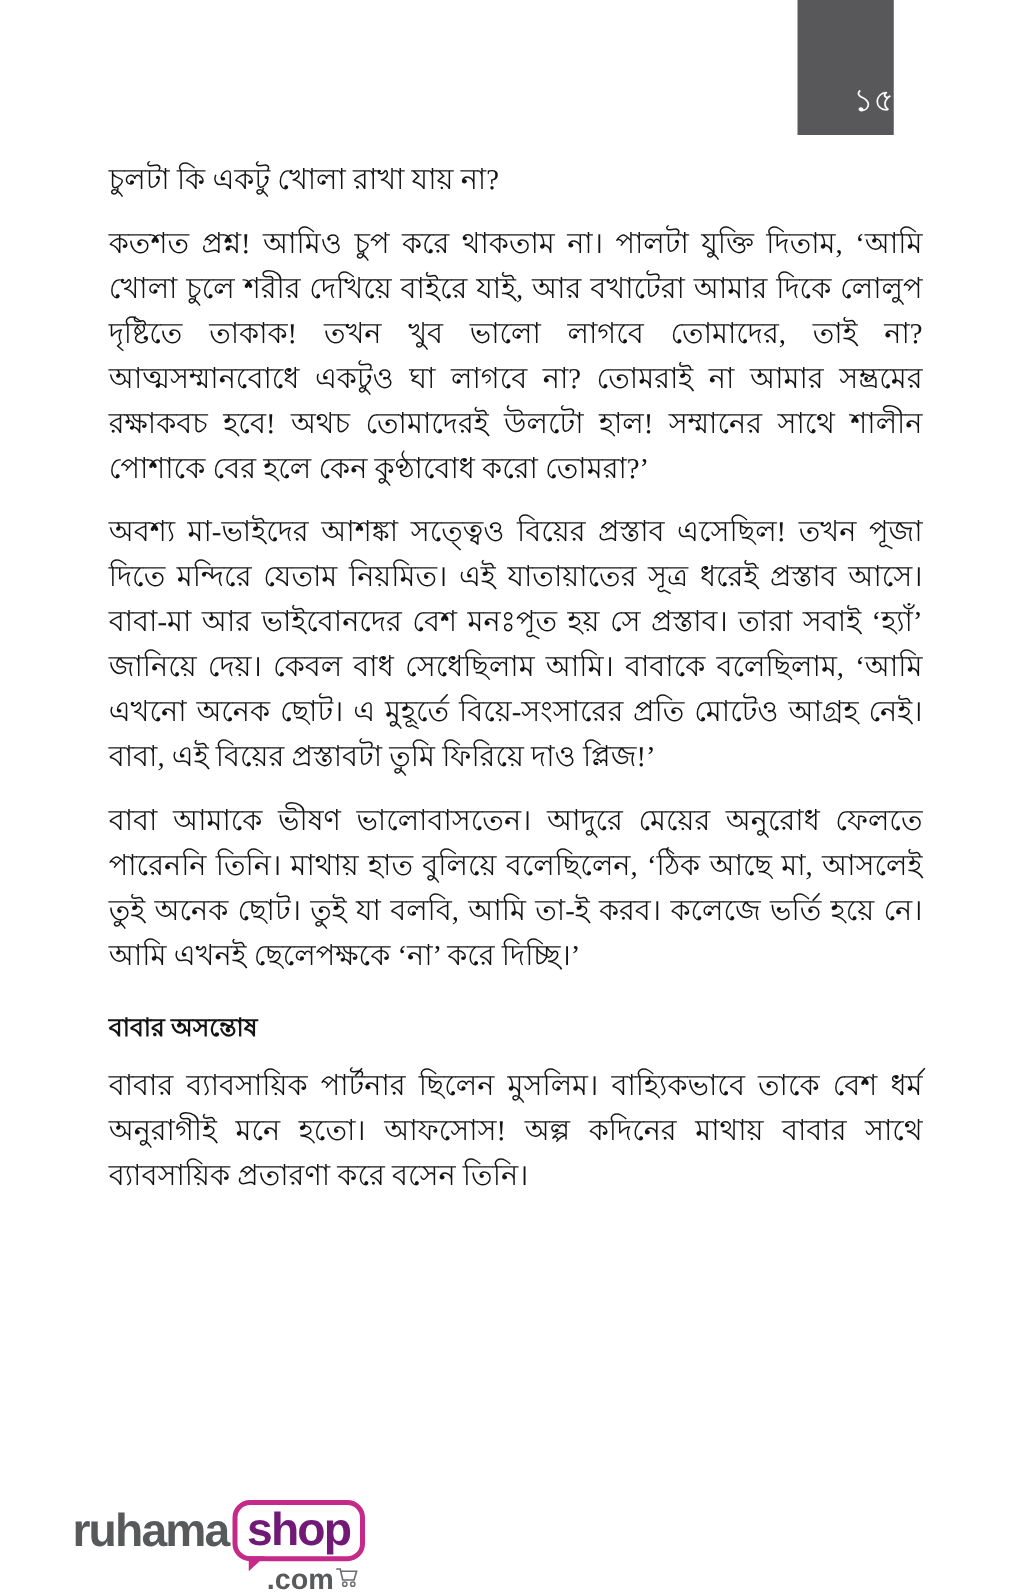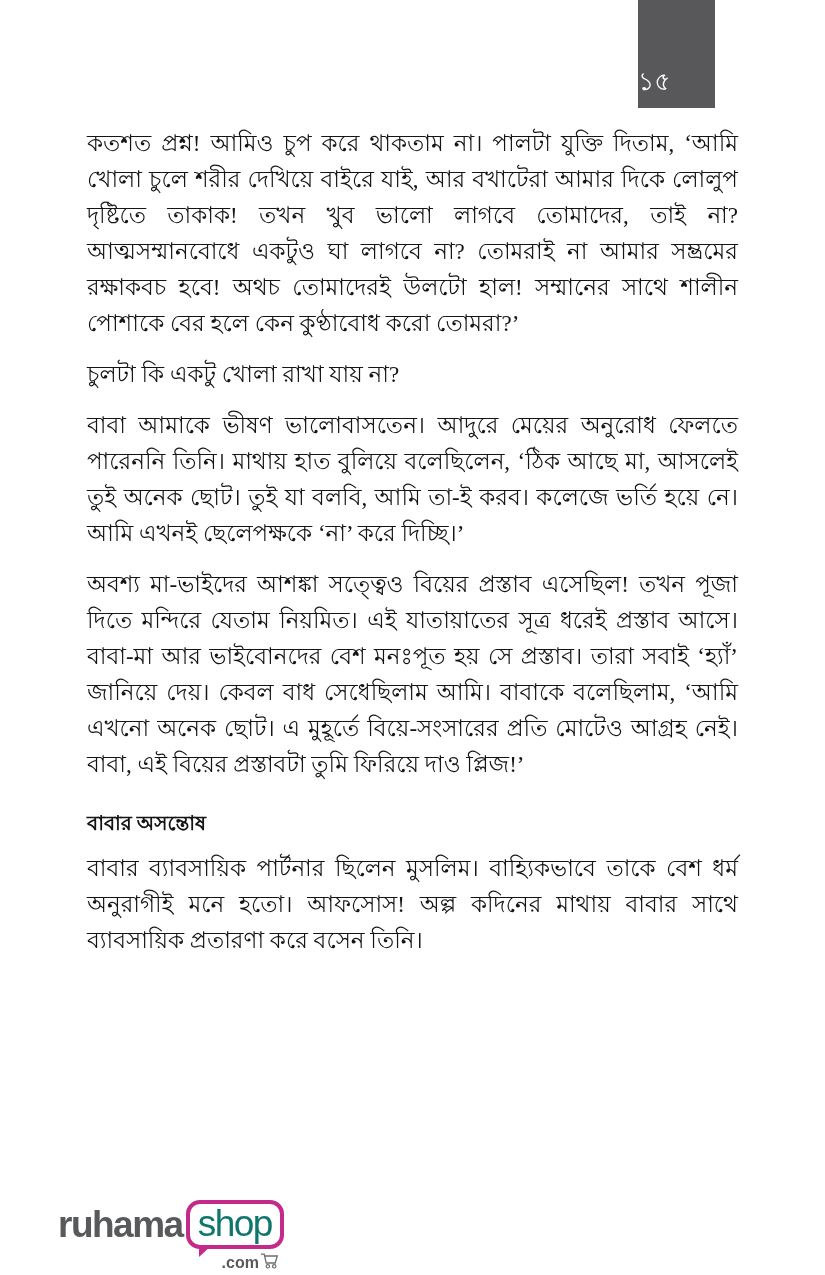--- a/index.html
+++ b/index.html
@@ -16,21 +16,21 @@
   
   .page-number-box {
     position: absolute;
     left: 638px;
     top: 0;
     width: 77px;
     height: 108px;
     background: #58585A;
     display: flex;
     align-items: flex-end;
-    justify-content: flex-start;
+    justify-content: flex-end;
     box-sizing: border-box;
     padding-bottom: 14px;
   }
   .page-number {
     color: #ffffff;
     font-size: 25px;
     line-height: 1;
     font-family: "Liberation Serif", serif;
   }
 
@@ -82,56 +82,56 @@
     position: absolute;
     left: 9px;
     bottom: -12px;
     width: 0;
     height: 0;
     border-top: 12px solid #C32A8A;
     border-right: 13px solid transparent;
   }
   .logo-shop {
     font-size: 37px;
-    font-weight: 400;
-    color: #0f766e;
+    font-weight: 700;
+    color: #701a75;
     letter-spacing: -1.5px;
     line-height: 1;
     text-align: center;
   }
   .logo-domain-row {
     display: flex;
     justify-content: flex-end;
     align-items: center;
     gap: 1px;
     margin-top: 3px;
     padding-right: 4px;
   }
   .logo-domain {
-    font-size: 16px;
+    font-size: 23px;
     font-weight: 700;
     color: #58595B;
     line-height: 1;
   }
   .cart-icon { display: inline-block; }
 </style>
 </head>
 <body>
 
 <div class="page">
 
   <div class="page-number-box">
     <span class="page-number">১৫</span>
   </div>
 
   <main class="body-text">
+    <p class="para">চুলটা কি একটু খোলা রাখা যায় না?</p>
     <p class="para">কতশত প্রশ্ন! আমিও চুপ করে থাকতাম না। পালটা যুক্তি দিতাম, ‘আমি খোলা চুলে শরীর দেখিয়ে বাইরে যাই, আর বখাটেরা আমার দিকে লোলুপ দৃষ্টিতে তাকাক! তখন খুব ভালো লাগবে তোমাদের, তাই না? আত্মসম্মানবোধে একটুও ঘা লাগবে না? তোমরাই না আমার সম্ভ্রমের রক্ষাকবচ হবে! অথচ তোমাদেরই উলটো হাল! সম্মানের সাথে শালীন পোশাকে বের হলে কেন কুণ্ঠাবোধ করো তোমরা?’</p>
-    <p class="para">চুলটা কি একটু খোলা রাখা যায় না?</p>
+    <p class="para">অবশ্য মা-ভাইদের আশঙ্কা সত্ত্বেও বিয়ের প্রস্তাব এসেছিল! তখন পূজা দিতে মন্দিরে যেতাম নিয়মিত। এই যাতায়াতের সূত্র ধরেই প্রস্তাব আসে। বাবা-মা আর ভাইবোনদের বেশ মনঃপূত হয় সে প্রস্তাব। তারা সবাই ‘হ্যাঁ’ জানিয়ে দেয়। কেবল বাধ সেধেছিলাম আমি। বাবাকে বলেছিলাম, ‘আমি এখনো অনেক ছোট। এ মুহূর্তে বিয়ে-সংসারের প্রতি মোটেও আগ্রহ নেই। বাবা, এই বিয়ের প্রস্তাবটা তুমি ফিরিয়ে দাও প্লিজ!’</p>
     <p class="para">বাবা আমাকে ভীষণ ভালোবাসতেন। আদুরে মেয়ের অনুরোধ ফেলতে পারেননি তিনি। মাথায় হাত বুলিয়ে বলেছিলেন, ‘ঠিক আছে মা, আসলেই তুই অনেক ছোট। তুই যা বলবি, আমি তা-ই করব। কলেজে ভর্তি হয়ে নে। আমি এখনই ছেলেপক্ষকে ‘না’ করে দিচ্ছি।’</p>
-    <p class="para">অবশ্য মা-ভাইদের আশঙ্কা সত্ত্বেও বিয়ের প্রস্তাব এসেছিল! তখন পূজা দিতে মন্দিরে যেতাম নিয়মিত। এই যাতায়াতের সূত্র ধরেই প্রস্তাব আসে। বাবা-মা আর ভাইবোনদের বেশ মনঃপূত হয় সে প্রস্তাব। তারা সবাই ‘হ্যাঁ’ জানিয়ে দেয়। কেবল বাধ সেধেছিলাম আমি। বাবাকে বলেছিলাম, ‘আমি এখনো অনেক ছোট। এ মুহূর্তে বিয়ে-সংসারের প্রতি মোটেও আগ্রহ নেই। বাবা, এই বিয়ের প্রস্তাবটা তুমি ফিরিয়ে দাও প্লিজ!’</p>
     <h2 class="section-heading">বাবার অসন্তোষ</h2>
     <p class="para">বাবার ব্যাবসায়িক পার্টনার ছিলেন মুসলিম। বাহ্যিকভাবে তাকে বেশ ধর্ম অনুরাগীই মনে হতো। আফসোস! অল্প কদিনের মাথায় বাবার সাথে ব্যাবসায়িক প্রতারণা করে বসেন তিনি।</p>
   </main>
 
   <footer class="logo">
     <div class="logo-row">
       <span class="logo-brand">ruhama</span>
       <span class="logo-bubble">
         <span class="logo-shop">shop</span>
       </span>

